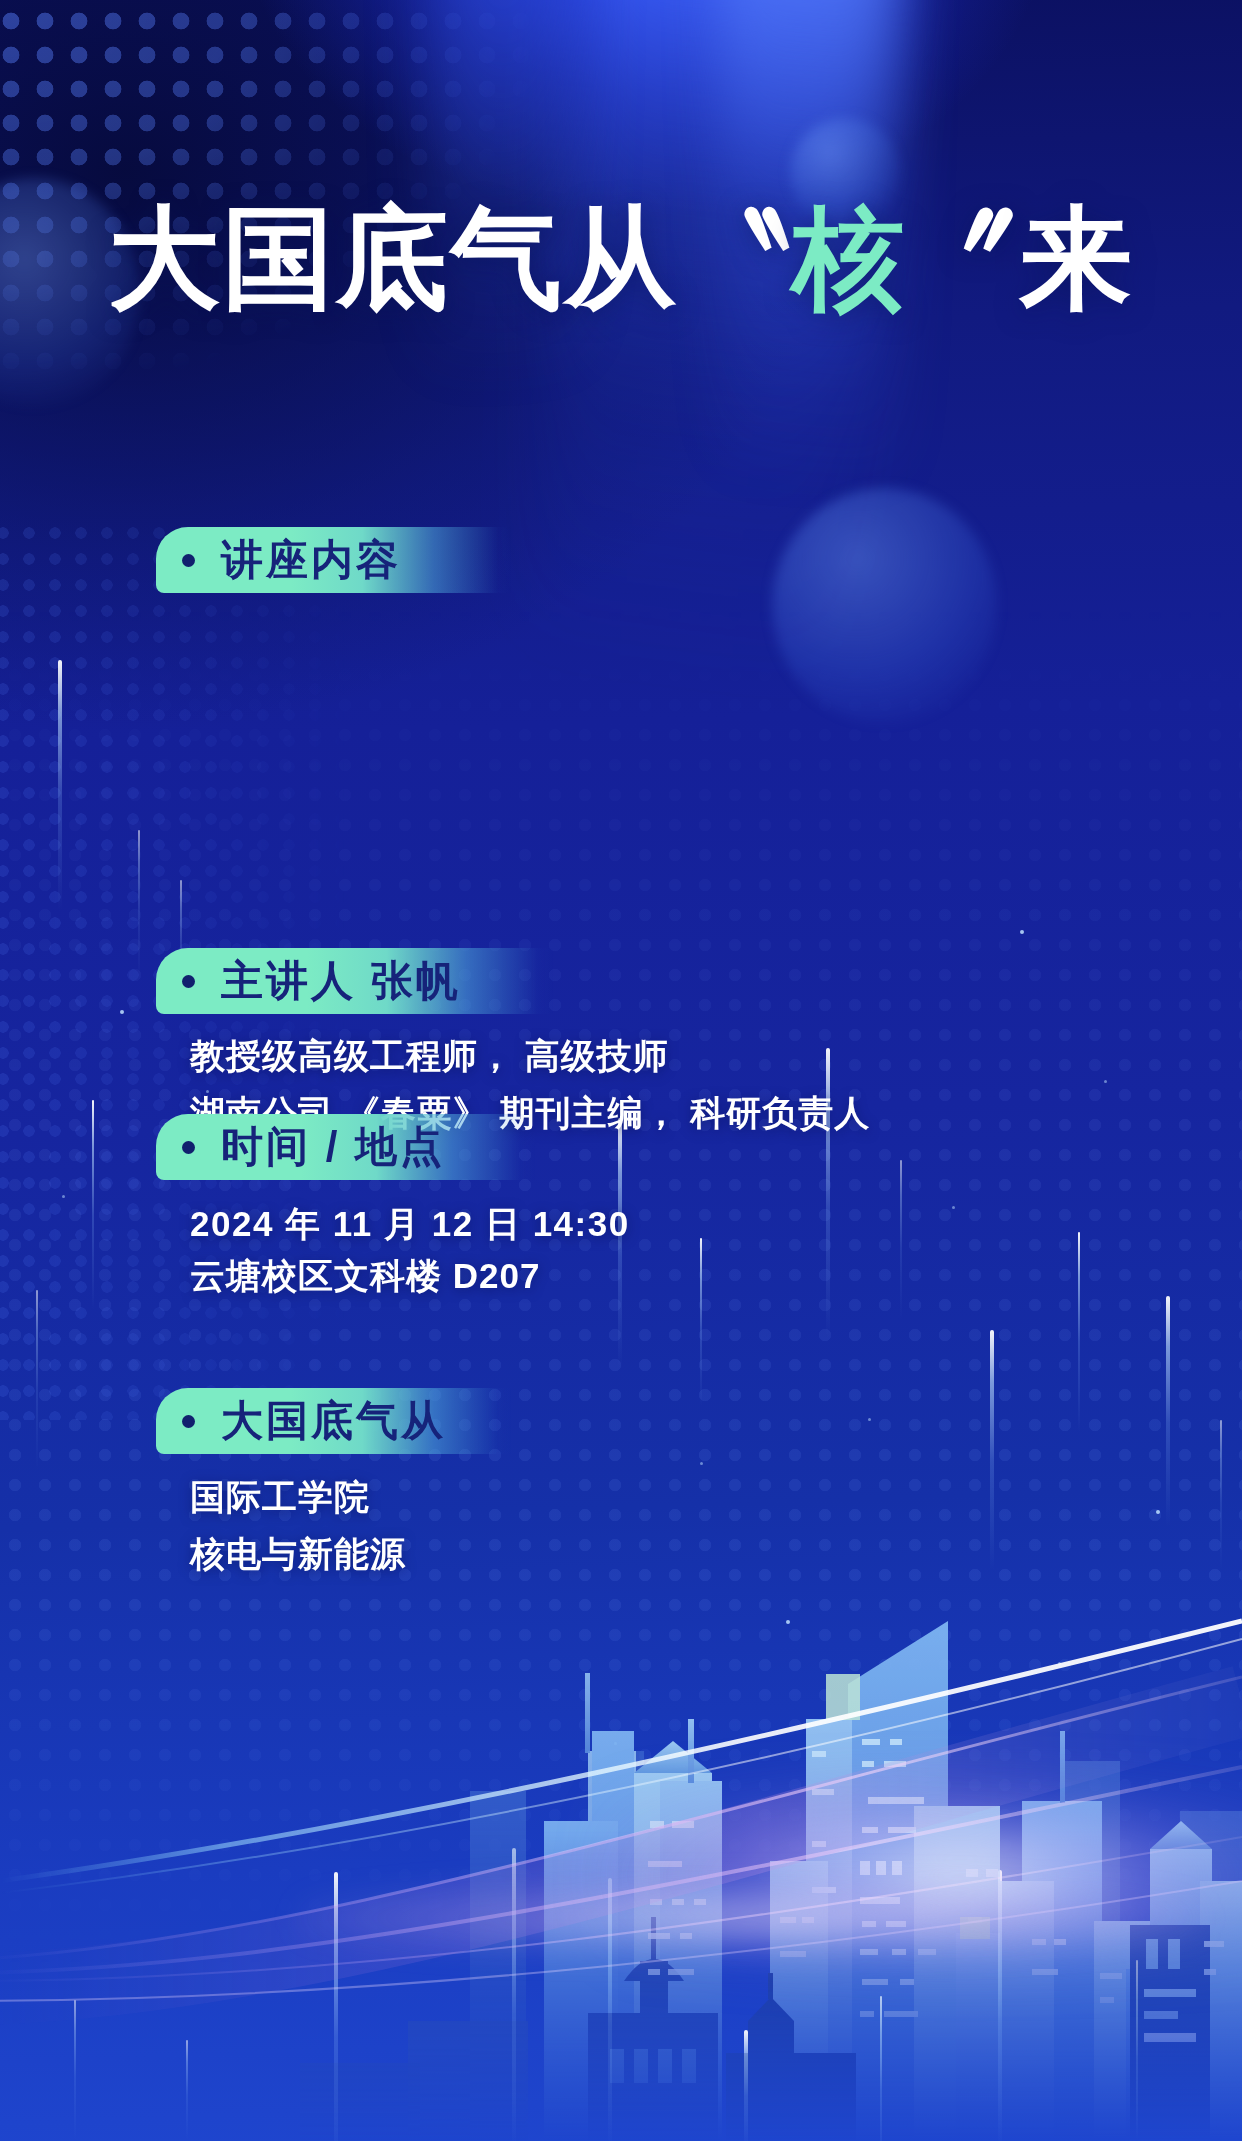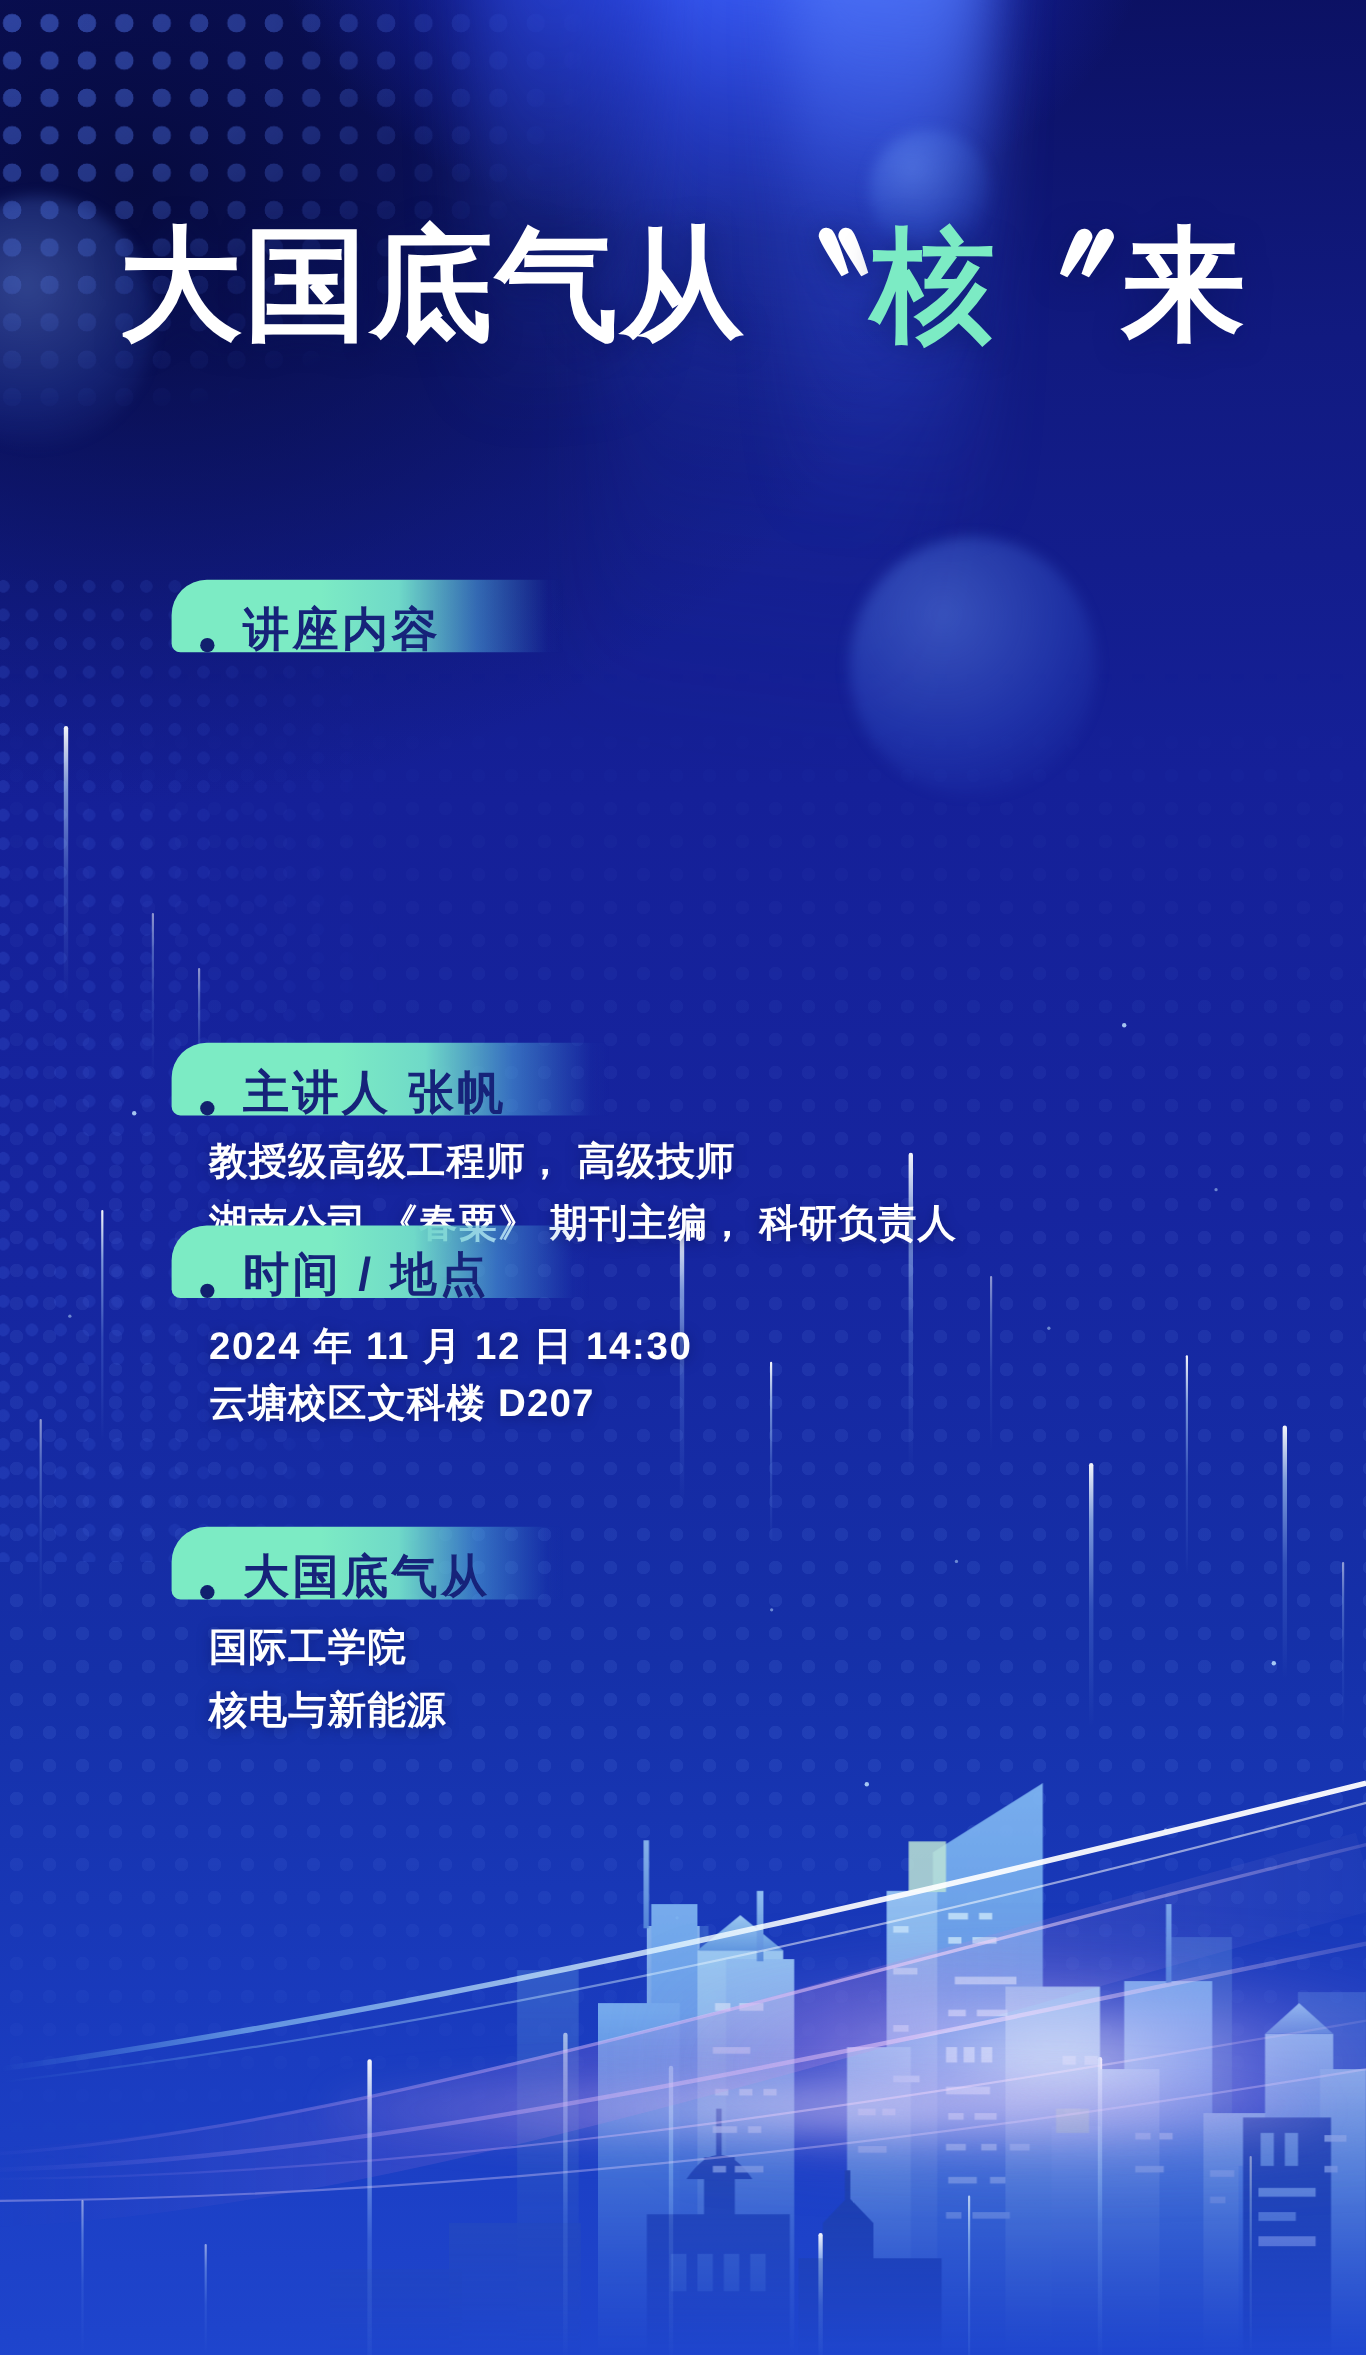--- a/index.html
+++ b/index.html
@@ -117,21 +117,21 @@
     white-space:nowrap;
   }
   .title .accent { color:#7CEBC4; }
   .title .qm { font-weight:700; color:#ffffff; }
 
   .section { position:absolute; left:156px; }
 
   .banner {
     position:relative;
     height:66px;
-    display:flex; align-items:flex-end;
+    display:flex; align-items:center;
     padding-left:26px;
     border-top-left-radius:32px;
     border-bottom-left-radius:8px;
     border-top-right-radius:4px;
     background:linear-gradient(90deg, #7CEBC4 0%, #7CEBC4 38%, #6fd9c8 58%, rgba(80,170,220,0.55) 78%, rgba(40,90,200,0.05) 96%, rgba(30,60,180,0) 100%);
   }
   .banner .bullet {
     width:13px; height:13px; border-radius:50%;
     background:#11206e; flex:0 0 auto;
   }

